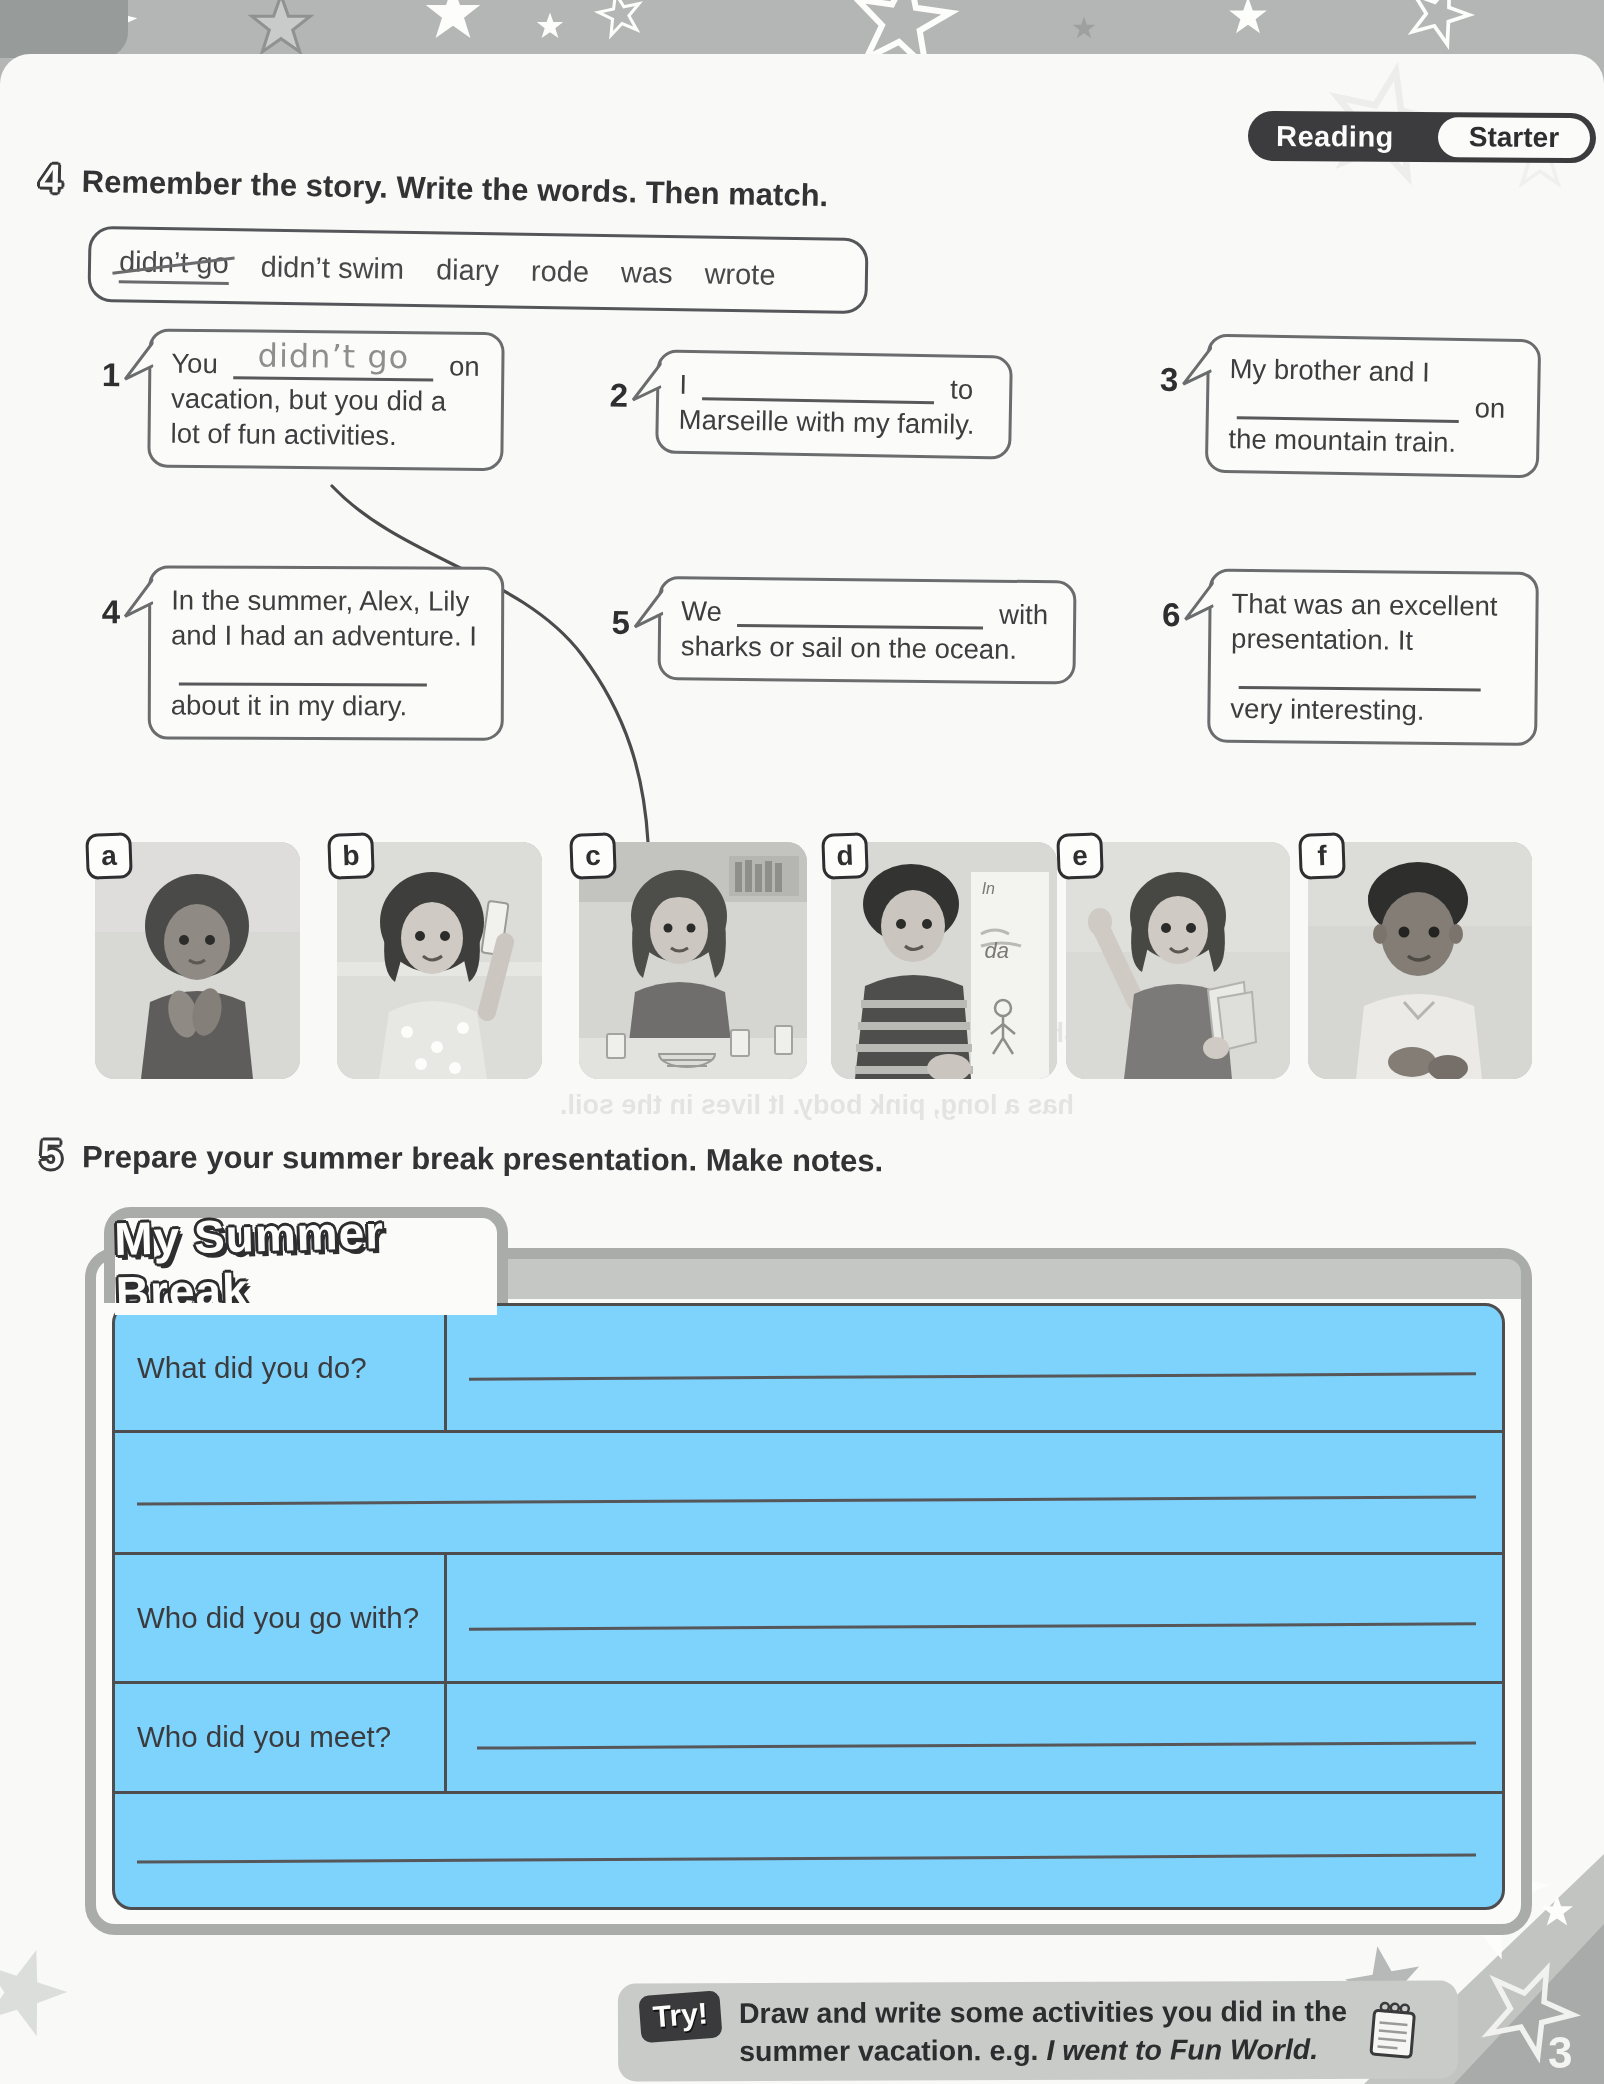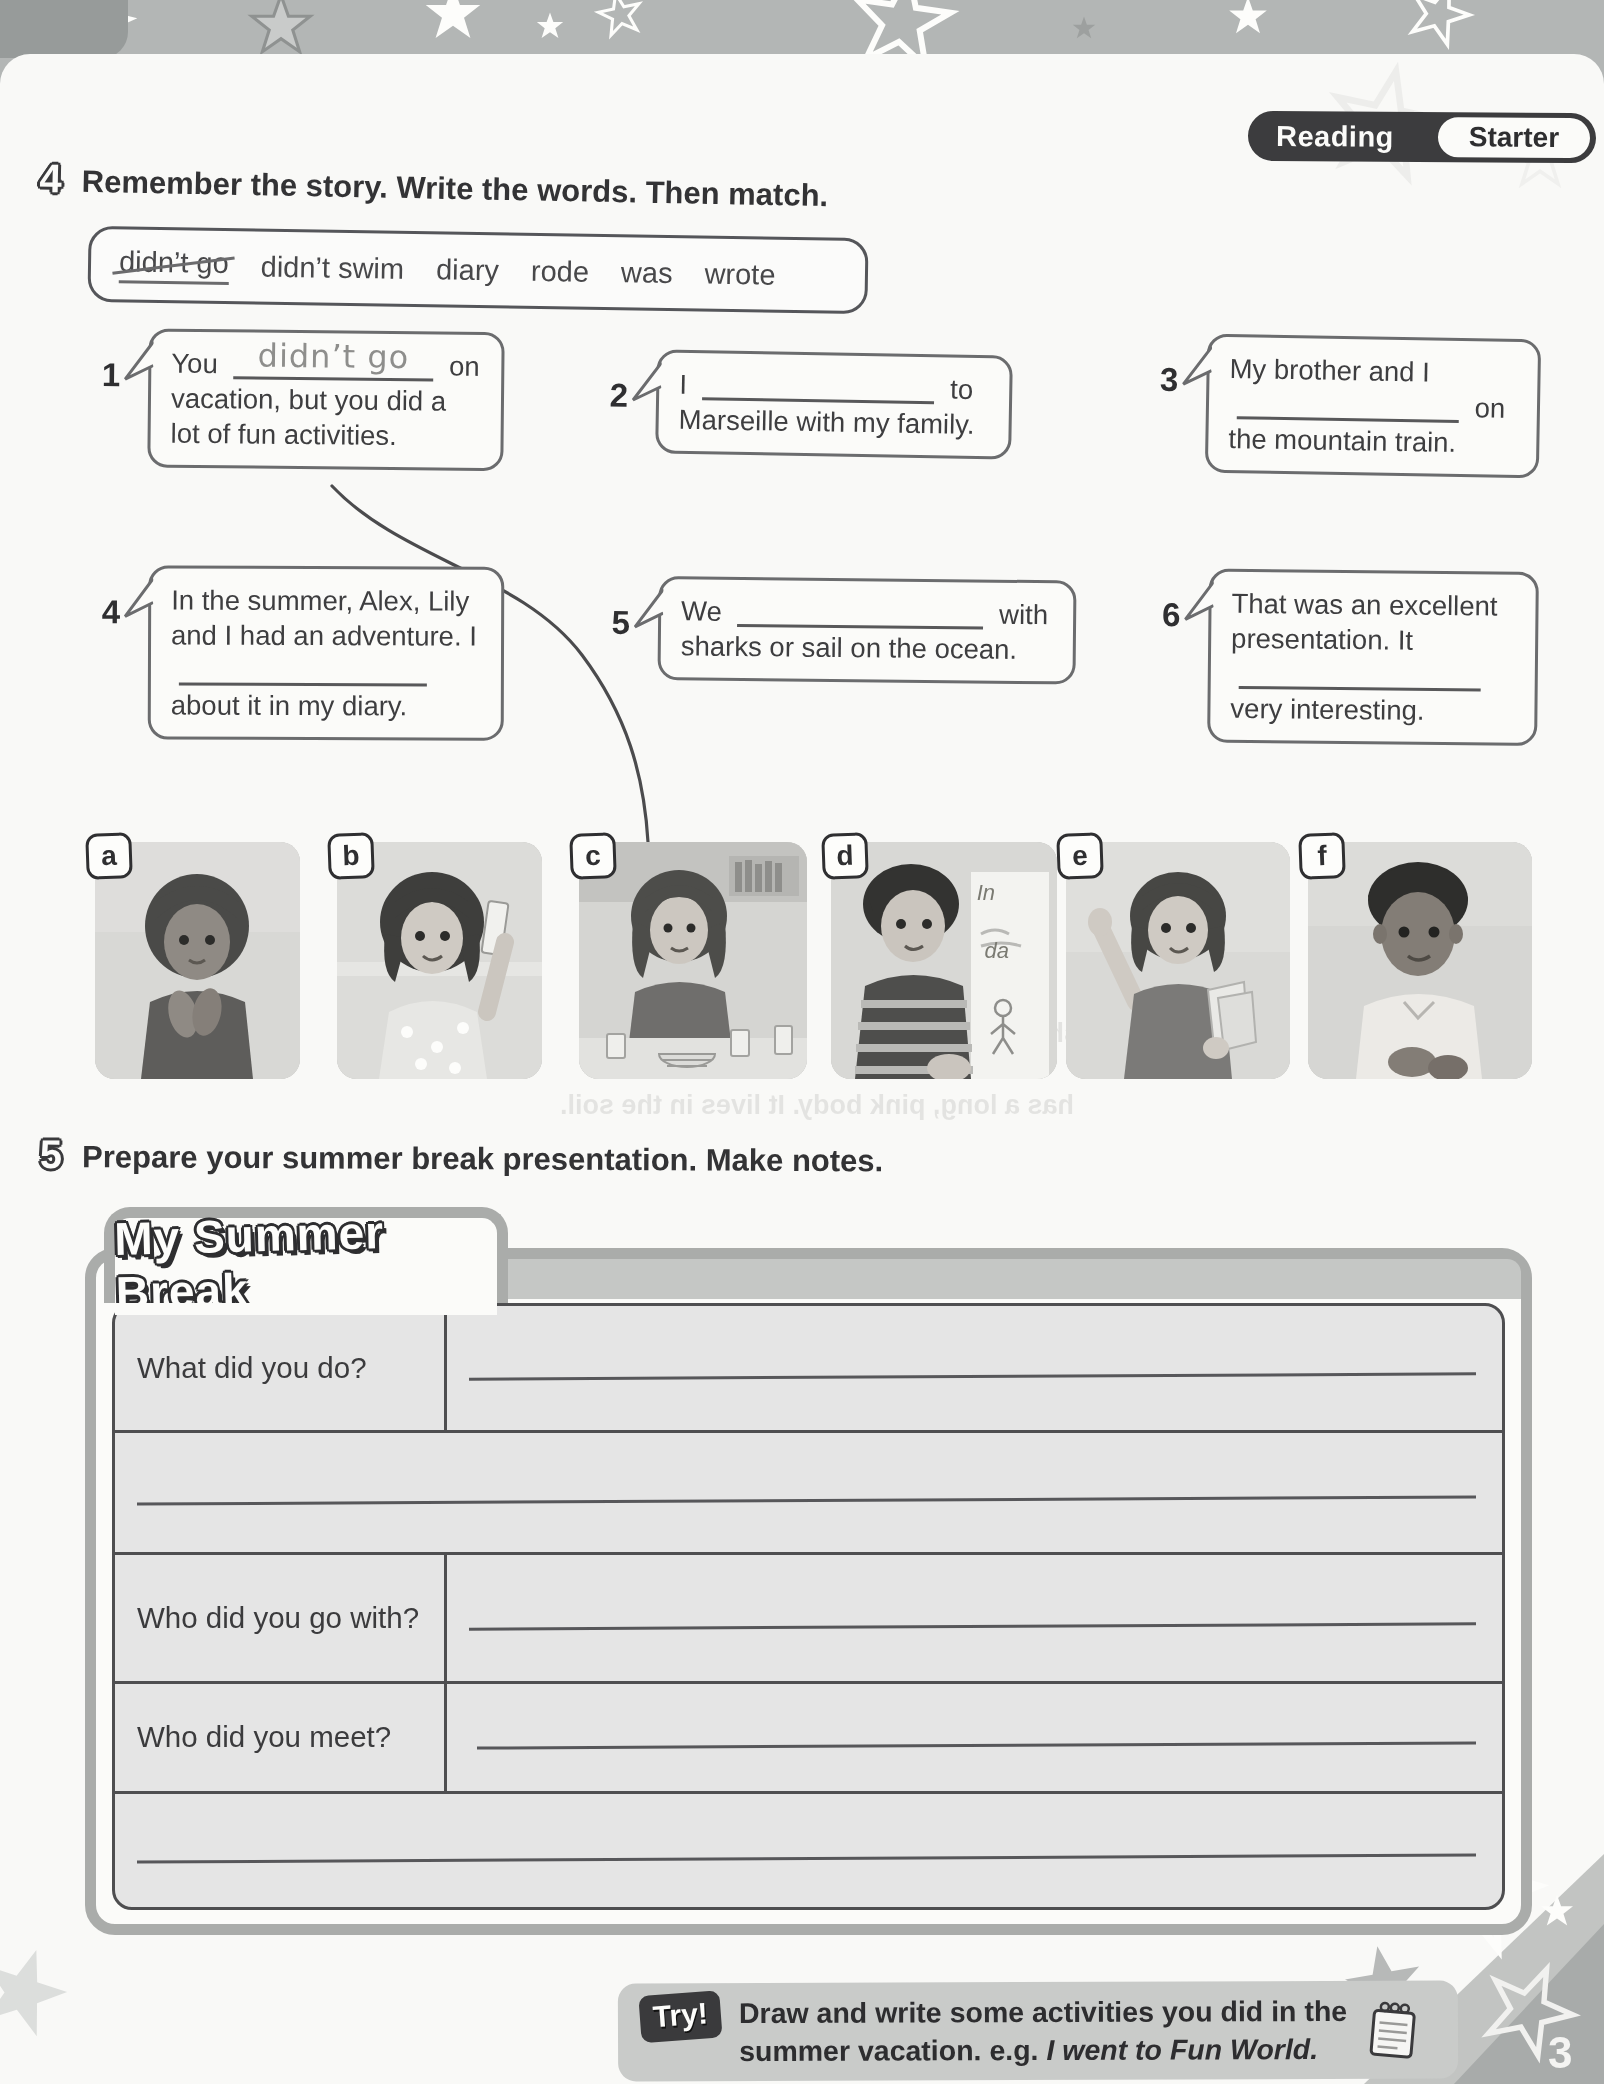--- a/index.html
+++ b/index.html
@@ -64,35 +64,35 @@
 
   
   .photo { position:absolute; top:842px; height:237px; z-index:4; }
   .ph-frame { width:100%; height:100%; border-radius:20px; overflow:hidden; background:#dadad7; box-shadow:0 0 0 1px #c8c8c5 inset; }
   .ph-label { position:absolute; left:-9px; top:-9px; width:46px; height:46px; background:#fdfdfb;
     border:3.5px solid #2f2f31; border-radius:12px; display:flex; align-items:center; justify-content:center;
     font-size:28px; font-weight:700; color:#2f2f31; transform:rotate(-2deg); z-index:2; }
   .p-a{left:95px;width:205px;} .p-b{left:337px;width:205px;} .p-c{left:579px;width:228px;}
   .p-d{left:831px;width:226px;} .p-e{left:1066px;width:224px;} .p-f{left:1308px;width:224px;}
   .diary-note { position:absolute; color:#7a7a72; font-style:italic; z-index:2; }
-  .dn1 { right:62px; top:38px; font-size:22px; }
+  .dn1 { right:62px; top:38px; font-size:16px; }
   .dn2 { right:48px; top:96px; font-size:22px; }
 
   
   .notes-box { position:absolute; left:85px; top:1248px; width:1447px; height:687px;
     border:11px solid #aaacaa; border-radius:30px; background:#fbfbf9; z-index:4; }
   .notes-tab { position:absolute; left:8px; top:-52px; width:404px; height:96px;
     background:#fbfbf9; border:11px solid #aaacaa; border-bottom:none; border-radius:26px 26px 0 0;
     display:flex; align-items:center; justify-content:center; z-index:2; }
   .notes-tab::after { content:""; position:absolute; left:0; right:0; bottom:-12px; height:12px; background:#fbfbf9; }
   .notes-title { font-size:46px; font-weight:700; color:#fdfdfb; letter-spacing:1px; transform:rotate(-1.5deg);
     text-shadow:-2px -2px 0 #2e2e30,2px -2px 0 #2e2e30,-2px 2px 0 #2e2e30,2px 2px 0 #2e2e30,0 -3px 0 #2e2e30,0 3px 0 #2e2e30,-3px 0 0 #2e2e30,4px 5px 0 #2e2e30; }
   .band-top { position:absolute; left:388px; right:0; top:0; height:40px; background:#c5c7c5; border-radius:0 14px 0 22px; }
   .notes-table { position:absolute; left:16px; right:16px; top:44px; bottom:14px;
-    border:3.5px solid #4e4e50; border-radius:20px; display:flex; flex-direction:column; background:#e5e5e5; overflow:hidden; }
+    border:3.5px solid #4e4e50; border-radius:20px; display:flex; flex-direction:column; background:#7dd3fc; overflow:hidden; }
   .nrow { display:flex; border-bottom:3px solid #4e4e50; }
   .nrow:last-child { border-bottom:none; }
   .r1{flex:134;} .r2{flex:128;} .r3{flex:136;} .r4{flex:116;gap:8px;} .r5{flex:122;}
   .qcell { width:332px; border-right:3.5px solid #4e4e50; display:flex; align-items:center;
     padding:6px 14px 6px 22px; font-size:29.5px; color:#3b3b3d; line-height:36px; }
   .acell { flex:1; position:relative; }
   .wline { position:absolute; left:22px; right:26px; top:56%; border-bottom:3px solid #57575a; transform:rotate(-.3deg); }
 
   
   .try-band { position:absolute; left:618px; top:1982px; width:840px; height:98px;

